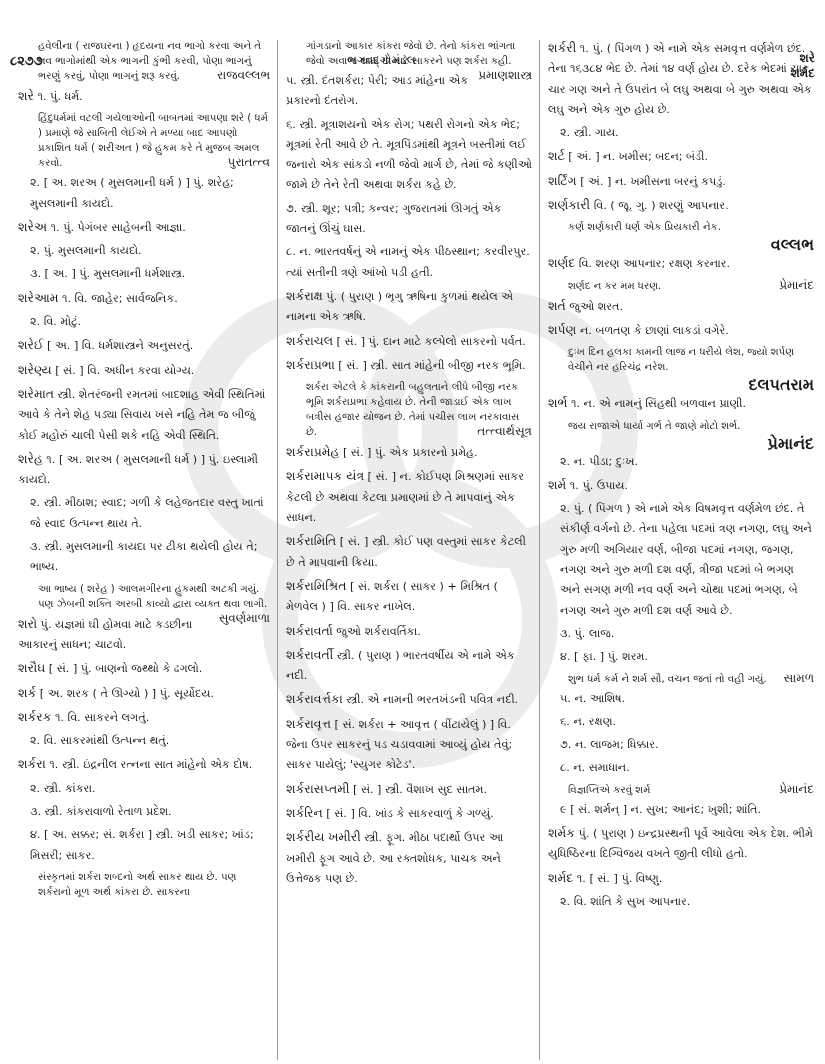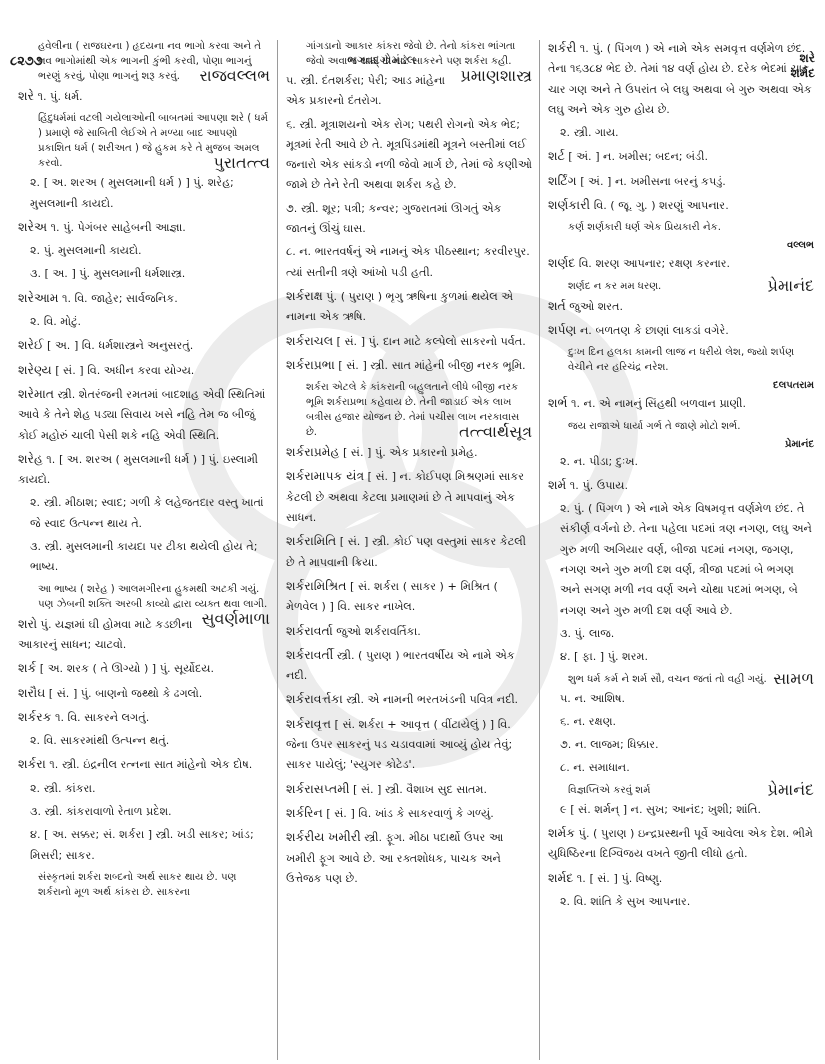--- a/index.html
+++ b/index.html
@@ -12,22 +12,22 @@
   .guide { position:absolute; right:10px; top:10px; text-align:right; font-size:12px; font-weight:bold; line-height:15px; }
   .col { position:absolute; top:38px; font-size:11.2px; line-height:20.3px; }
   .col1 { left:18px; width:252px; }
   .col2 { left:286px; width:246px; }
   .col3 { left:548px; width:266px; }
   .divider { position:absolute; top:40px; width:1px; height:1020px; background:#9a9a9a; }
   .entry { margin:0 0 3px 0; }
   .hw { font-weight:normal; font-size:12.4px; }
   .sub { padding-left:12px; }
   .quote { padding-left:20px; font-size:10.2px; line-height:15px; }
-  .quote .src { float:right; font-size:16px; }
-  .src-line { text-align:right; font-size:10px; font-weight:bold; line-height:16px; }
+  .quote .src { float:right; font-size:12px; }
+  .src-line { text-align:right; font-size:16px; font-weight:bold; line-height:16px; }
   p { margin:0; }
 </style>
 </head>
 <body>
 
 <svg class="watermark" viewBox="0 0 480 560">
   <g fill="none" stroke="#ececec" stroke-width="36">
     <circle cx="150" cy="200" r="120"></circle>
     <circle cx="330" cy="200" r="120"></circle>
     <circle cx="240" cy="390" r="130"></circle>
@@ -57,22 +57,22 @@
     <p class="entry"><span class="hw">શરેઆમ</span><span> ૧. વિ. જાહેર; સાર્વજનિક.</span></p>
     <p class="entry sub">૨. વિ. મોટું.</p>
     <p class="entry"><span class="hw">શરેઈ</span><span> [ અ. ] વિ. ધર્મશાસ્ત્રને અનુસરતું.</span></p>
     <p class="entry"><span class="hw">શરેણ્ય</span><span> [ સં. ] વિ. અધીન કરવા યોગ્ય.</span></p>
     <p class="entry"><span class="hw">શરેમાત</span><span> સ્ત્રી. શેતરંજની રમતમાં બાદશાહ એવી સ્થિતિમાં આવે કે તેને શેહ પડ્યા સિવાય ખસે નહિ તેમ જ બીજું કોઈ મહોરું ચાલી પેસી શકે નહિ એવી સ્થિતિ.</span></p>
     <p class="entry"><span class="hw">શરેહ</span><span> ૧. [ અ. શરઅ ( મુસલમાની ધર્મ ) ] પું. ઇસ્લામી કાયદો.</span></p>
     <p class="entry sub">૨. સ્ત્રી. મીઠાશ; સ્વાદ; ગળી કે લહેજતદાર વસ્તુ ખાતાં જે સ્વાદ ઉત્પન્ન થાય તે.</p>
     <p class="entry sub">૩. સ્ત્રી. મુસલમાની કાયદા પર ટીકા થયેલી હોય તે; ભાષ્ય.</p>
     <p class="quote entry"><span>આ ભાષ્ય ( શરેહ ) આલમગીરના હુકમથી અટકી ગયું. પણ ઝેબની શક્તિ અરબી કાવ્યો દ્વારા વ્યક્ત થવા લાગી.</span><span class="src">સુવર્ણમાળા</span></p>
     <p class="entry"><span class="hw">શરો</span><span> પું. યજ્ઞમાં ઘી હોમવા માટે કડછીના આકારનું સાધન; ચાટવો.</span></p>
+    <p class="entry"><span class="hw">શરૌઘ</span><span> [ સં. ] પું. બાણનો જથ્થો કે ઢગલો.</span></p>
     <p class="entry"><span class="hw">શર્ક</span><span> [ અ. શરક ( તે ઊગ્યો ) ] પું. સૂર્યોદય.</span></p>
-    <p class="entry"><span class="hw">શરૌઘ</span><span> [ સં. ] પું. બાણનો જથ્થો કે ઢગલો.</span></p>
     <p class="entry"><span class="hw">શર્કરક</span><span> ૧. વિ. સાકરને લગતું.</span></p>
     <p class="entry sub">૨. વિ. સાકરમાંથી ઉત્પન્ન થતું.</p>
     <p class="entry"><span class="hw">શર્કરા</span><span> ૧. સ્ત્રી. ઇંદ્રનીલ રત્નના સાત માંહેનો એક દોષ.</span></p>
     <p class="entry sub">૨. સ્ત્રી. કાંકરા.</p>
     <p class="entry sub">૩. સ્ત્રી. કાંકરાવાળો રેતાળ પ્રદેશ.</p>
     <p class="entry sub">૪. [ અ. સક્કર; સં. શર્કરા ] સ્ત્રી. ખડી સાકર; ખાંડ; મિસરી; સાકર.</p>
     <p class="quote entry"><span>સંસ્કૃતમાં શર્કરા શબ્દનો અર્થ સાકર થાય છે. પણ શર્કરાનો મૂળ અર્થ કાંકરા છે. સાકરના</span></p>
   </div>
 <div class="col col2">
     <p class="quote entry"><span>ગાંગડાનો આકાર કાંકરા જેવો છે. તેનો કાંકરા ભાંગતા જેવો અવાજ થાય છે માટે સાકરને પણ શર્કરા કહી.</span><span class="src">પ્રમાણશાસ્ત્ર</span></p>

